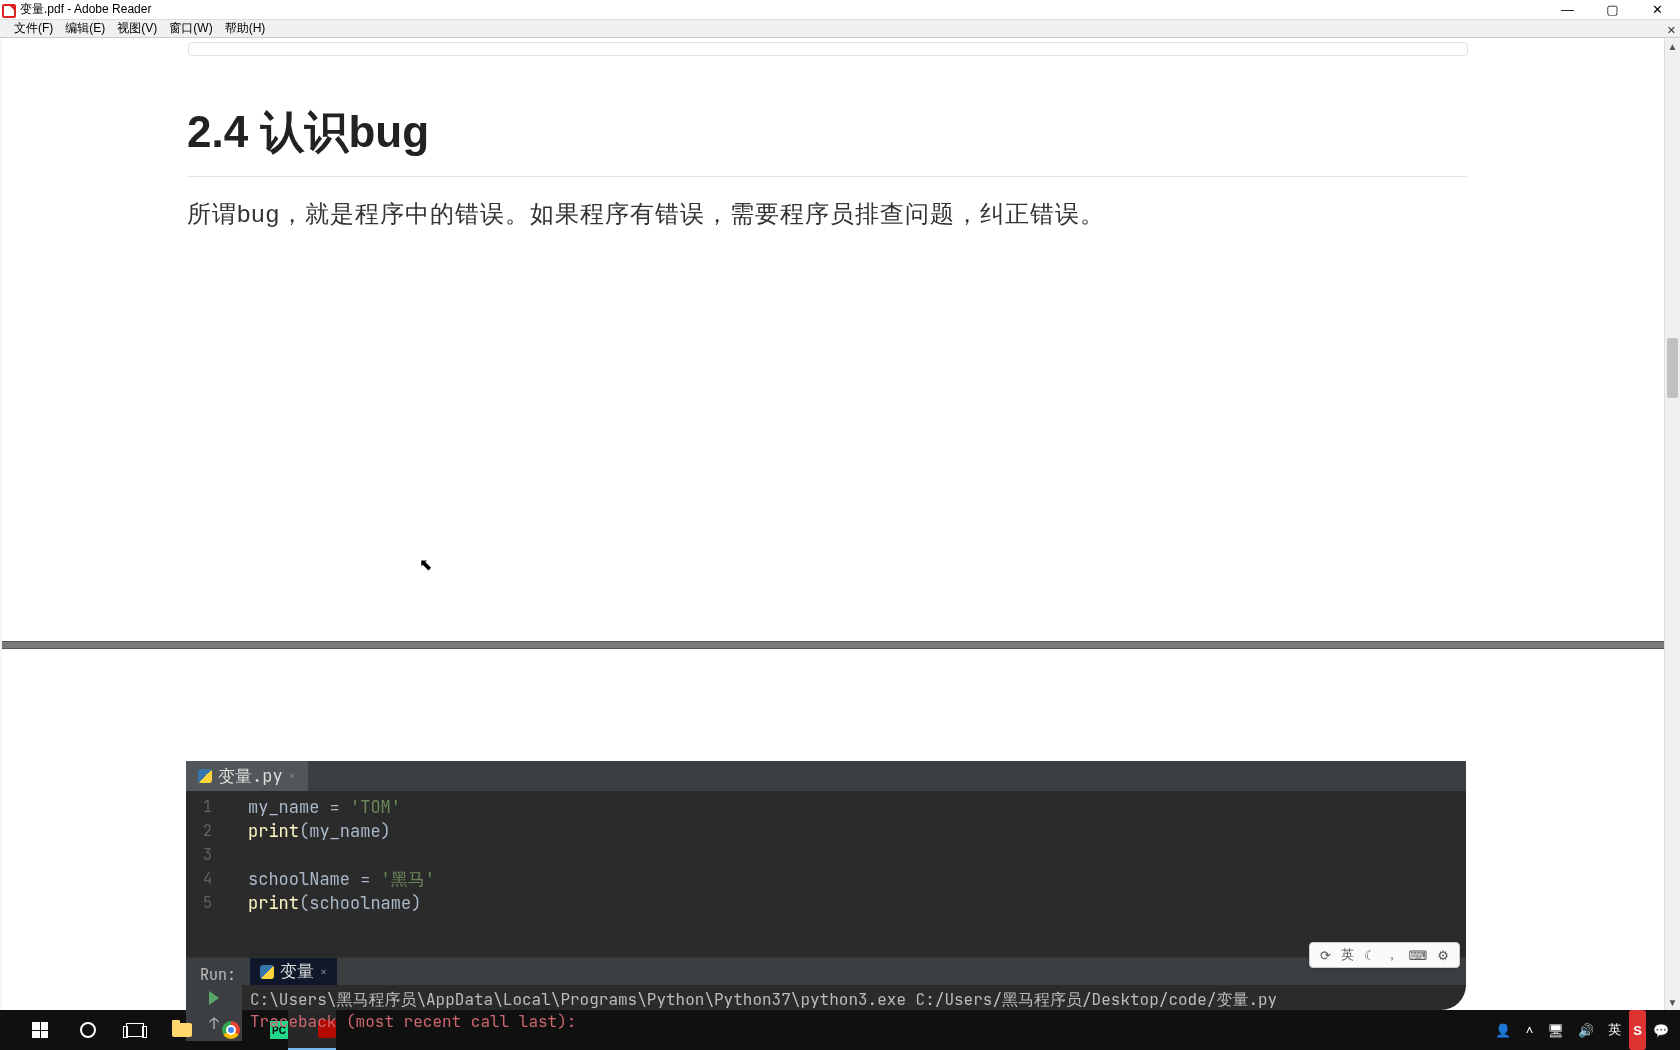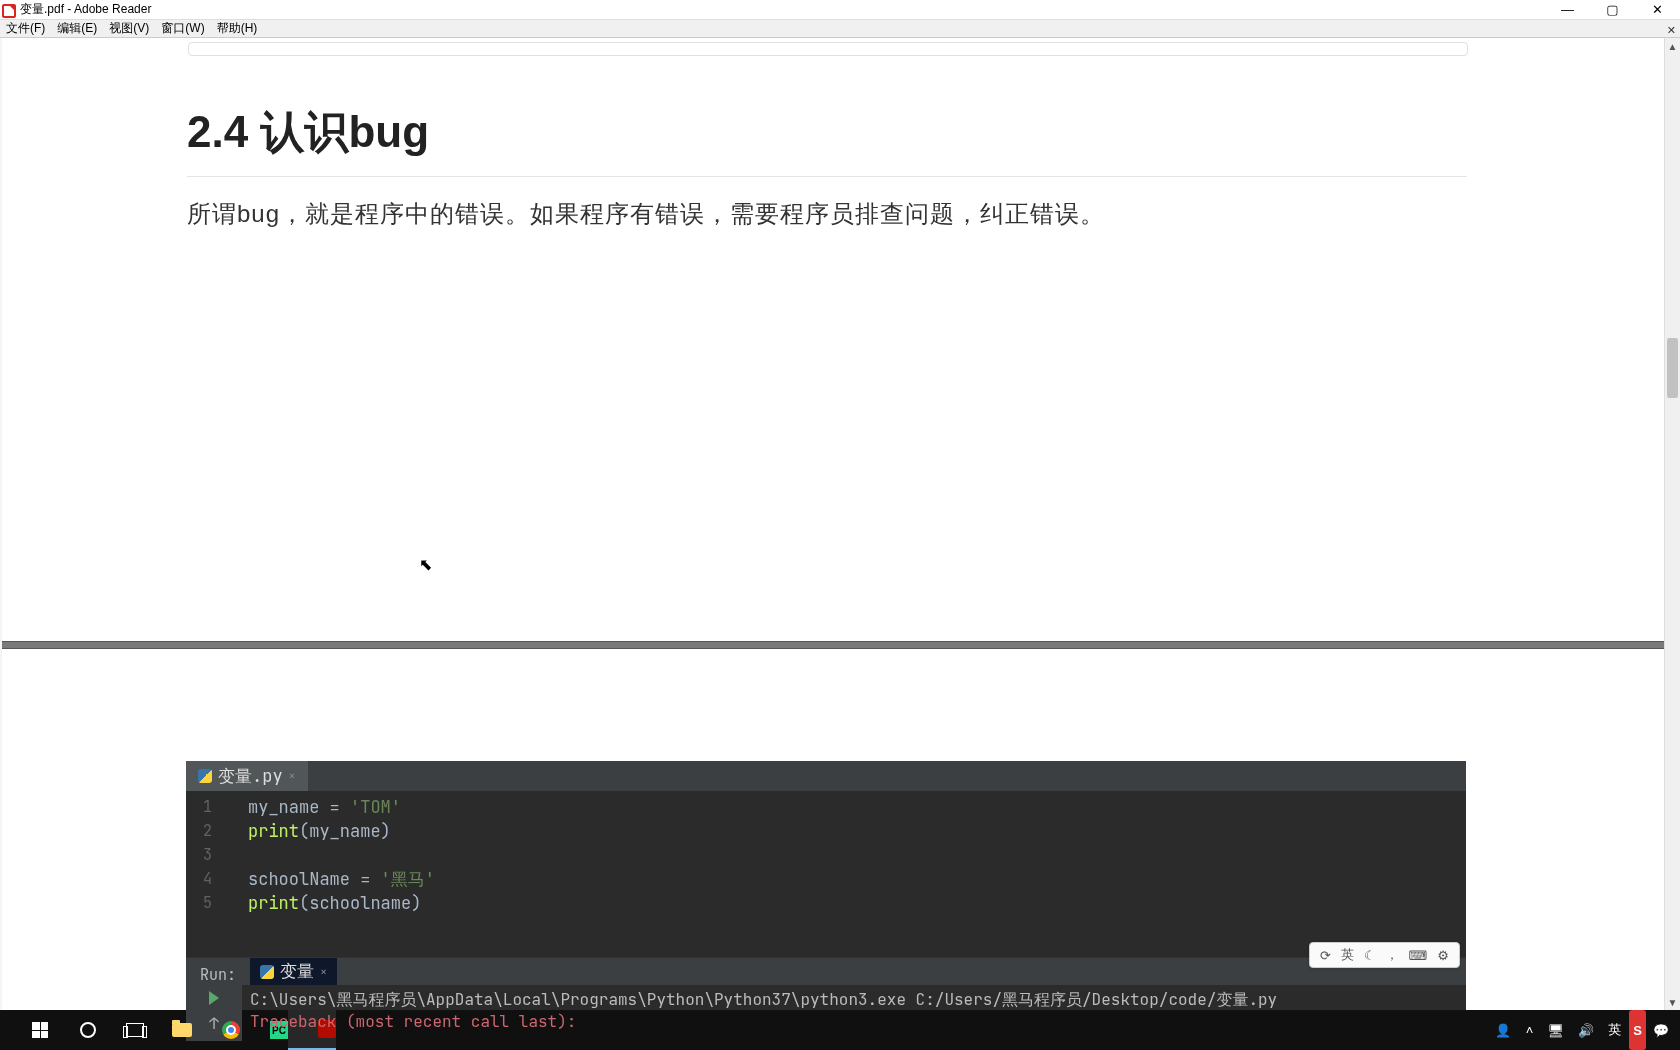--- a/index.html
+++ b/index.html
@@ -9,48 +9,48 @@
 
 .titlebar { height: 20px; background: #fff; display: flex; align-items: center; justify-content: space-between; border-bottom: 1px solid #ddd; }
 .titlebar-left { display: flex; align-items: flex-end; gap: 4px; padding-left: 2px; }
 .app-icon { width: 14px; height: 14px; background: #d22; border-radius: 2px; position: relative; }
 .app-icon::after { content: ""; position: absolute; inset: 2px; background: #fff; clip-path: polygon(0 0, 60% 0, 100% 40%, 100% 100%, 0 100%); }
 .title-text { font-size: 12px; color: #000; }
 .win-controls { display: flex; }
 .win-btn { width: 45px; height: 20px; display: flex; align-items: center; justify-content: center; font-size: 13px; color: #000; cursor: pointer; }
 
 
-.menubar { height: 18px; background: #f0f0f0; display: flex; align-items: flex-end; padding-left: 0; border-bottom: 1px solid #ccc; position: relative; }
+.menubar { height: 18px; background: #f0f0f0; display: flex; align-items: flex-end; padding-left: 8px; border-bottom: 1px solid #ccc; position: relative; }
 .menu-item { font-size: 12px; color: #000; padding: 0 6px; cursor: pointer; }
 .menubar-close { position: absolute; right: 4px; font-size: 11px; color: #333; cursor: pointer; }
 
 
 .doc-area { flex: 1; position: relative; background: #f5f5f5; }
 .doc-page { position: absolute; left: 2px; right: 16px; top: 0; bottom: 0; background: #fff; }
 .doc-top-box { position: absolute; left: 186px; top: 4px; width: 1280px; height: 14px; border: 1px solid #e0e0e0; border-radius: 4px; }
 .section-heading { position: absolute; left: 185px; top: 65px; font-size: 44px; font-weight: 700; color: #222; }
 .section-rule { position: absolute; left: 185px; top: 138px; width: 1280px; height: 1px; background: #e5e5e5; }
 .section-body { position: absolute; left: 185px; top: 160px; font-size: 24px; color: #333; letter-spacing: 1px; }
 .page-divider { position: absolute; left: 2px; right: 16px; top: 603px; height: 8px; background: #7a7a7a; border-top: 1px solid #555; border-bottom: 1px solid #555; }
 .doc-page2 { position: absolute; left: 2px; right: 16px; top: 611px; bottom: 0; background: #fff; }
 
 
-.ide { position: absolute; left: 184px; top: 112px; width: 1280px; bottom: 0; background: #2b2b2b; font-family: "JetBrains Mono", Consolas, monospace; font-size: 17px; color: #a9b7c6; }
+.ide { position: absolute; left: 184px; top: 112px; width: 1280px; bottom: 0; background: #2b2b2b; font-family: "JetBrains Mono", Consolas, monospace; font-size: 17px; color: #a9b7c6; border-radius: 25px; }
 .ide-tabbar { height: 30px; background: #3c3f41; display: flex; align-items: center; }
 .ide-tab { display: flex; align-items: center; gap: 6px; padding: 0 12px; height: 100%; background: #4e5254; color: #bbb; }
 .ide-tab.active { background: #515658; color: #ddd; }
 .py-icon { width: 14px; height: 14px; background: linear-gradient(135deg, #3776ab 50%, #ffd43b 50%); border-radius: 3px; }
 .ide-tab-close { color: #888; font-size: 12px; }
 .ide-code { position: relative; padding: 4px 0; }
 .gutter { position: absolute; left: 0; top: 4px; width: 44px; text-align: right; color: #606366; font-size: 15px; line-height: 24px; padding-right: 18px; }
 .code-lines { margin-left: 62px; line-height: 24px; white-space: pre; }
 .tok-var { color: #a9b7c6; }
 .tok-op { color: #a9b7c6; }
 .tok-str { color: #6a8759; }
-.tok-fn { color: #bef264; }
+.tok-fn { color: #fef9c3; }
 .tok-err { border-bottom: 1px wavy #bc3f3c; }
 .ide-runbar { height: 28px; background: #3c3f41; border-top: 1px solid #323232; display: flex; align-items: flex-end; margin-top: 38px; }
 .run-label { color: #bbb; padding: 0 14px; font-size: 15px; }
 .run-tab { display: flex; align-items: center; gap: 6px; padding: 0 10px; height: 100%; background: #0f172a; color: #ddd; }
 .ide-console { display: flex; height: 56px; }
 .console-left { width: 56px; background: #3c3f41; display: flex; flex-direction: column; align-items: center; padding-top: 6px; gap: 8px; }
 .play-icon { width: 0; height: 0; border-left: 10px solid #59a869; border-top: 7px solid transparent; border-bottom: 7px solid transparent; }
 .up-icon { color: #aaa; font-size: 16px; }
 .console-text { flex: 1; padding: 4px 8px; line-height: 22px; font-size: 16px; overflow: hidden; }
 .console-path { color: #bbb; white-space: nowrap; }

